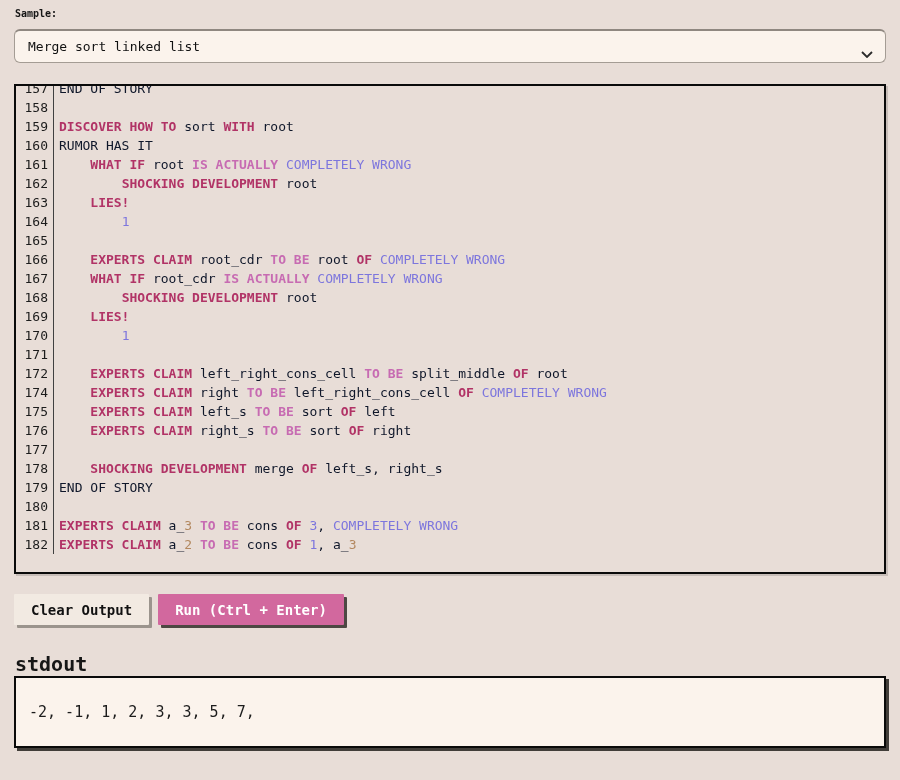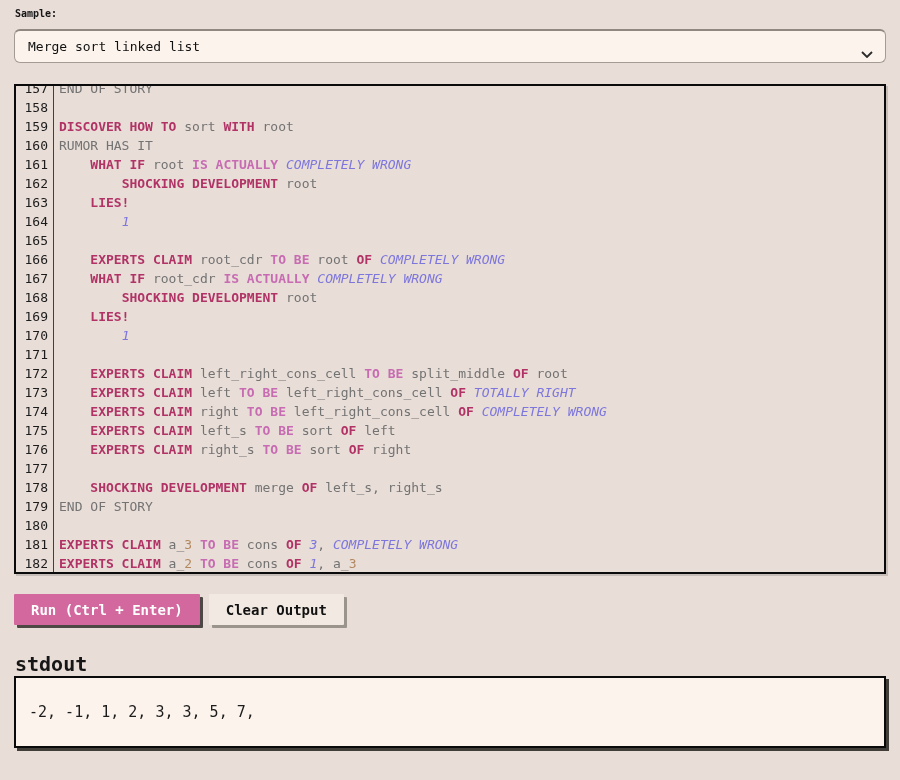--- a/index.html
+++ b/index.html
@@ -41,23 +41,23 @@
   }
   .lines { margin-top: -7px; }
   .line { display: flex; height: 19px; line-height: 19px; font-size: 13px; white-space: pre; }
   .gut {
     flex: none; width: 38px; text-align: right; padding-right: 5px;
     border-right: 1px solid #404040; color: #1c1c1c;
   }
   .code { padding-left: 5px; color: #1c1c1c; }
   .tok-kw    { color: var(--kw, #b13366); font-weight: bold; }
   .tok-kw2   { color: var(--kw2, #c76bb2); font-weight: bold; }
-  .tok-lit   { color: var(--lit, #7d76dd); font-style: italic; }
+  .tok-lit   { color: var(--lit, #7d76dd); }
   .tok-numid { color: var(--numid, #b3885f); }
-  .tok-plain { color: #737373; }
+  .tok-plain { color: #0f172a; }
 
   .btn-row { display: flex; gap: 9px; margin-top: 20px; }
   .btn {
     font-family: "DejaVu Sans Mono", "Liberation Mono", monospace;
     font-size: 14px; font-weight: bold;
     height: 31px; padding: 0 17px;
     border: none; border-radius: 1px; cursor: pointer;
     display: inline-flex; align-items: center;
   }
   .btn-run  { background: var(--accent, #d2689e); color: #ffffff; box-shadow: 3px 3px 0 #4d4843; }
@@ -102,35 +102,34 @@
         <div class="line"><div class="gut">163</div><div class="code"><span class="tok-plain">    </span><span class="tok-kw">LIES!</span></div></div>
         <div class="line"><div class="gut">164</div><div class="code"><span class="tok-plain">        </span><span class="tok-lit">1</span></div></div>
         <div class="line"><div class="gut">165</div><div class="code"></div></div>
         <div class="line"><div class="gut">166</div><div class="code"><span class="tok-plain">    </span><span class="tok-kw">EXPERTS CLAIM</span><span class="tok-plain"> root_cdr </span><span class="tok-kw2">TO BE</span><span class="tok-plain"> root </span><span class="tok-kw">OF</span><span class="tok-plain"> </span><span class="tok-lit">COMPLETELY WRONG</span></div></div>
         <div class="line"><div class="gut">167</div><div class="code"><span class="tok-plain">    </span><span class="tok-kw">WHAT IF</span><span class="tok-plain"> root_cdr </span><span class="tok-kw2">IS ACTUALLY</span><span class="tok-plain"> </span><span class="tok-lit">COMPLETELY WRONG</span></div></div>
         <div class="line"><div class="gut">168</div><div class="code"><span class="tok-plain">        </span><span class="tok-kw">SHOCKING DEVELOPMENT</span><span class="tok-plain"> root</span></div></div>
         <div class="line"><div class="gut">169</div><div class="code"><span class="tok-plain">    </span><span class="tok-kw">LIES!</span></div></div>
         <div class="line"><div class="gut">170</div><div class="code"><span class="tok-plain">        </span><span class="tok-lit">1</span></div></div>
         <div class="line"><div class="gut">171</div><div class="code"></div></div>
         <div class="line"><div class="gut">172</div><div class="code"><span class="tok-plain">    </span><span class="tok-kw">EXPERTS CLAIM</span><span class="tok-plain"> left_right_cons_cell </span><span class="tok-kw2">TO BE</span><span class="tok-plain"> split_middle </span><span class="tok-kw">OF</span><span class="tok-plain"> root</span></div></div>
-        <div class="line"><div class="gut">173</div><div class="code"><span class="tok-plain">    </span><span class="tok-kw">EXPERTS CLAIM</span><span class="tok-plain"> left </span><span class="tok-kw2">TO BE</span><span class="tok-plain"> left_right_cons_cell </span><span class="tok-kw">OF</span><span class="tok-plain"> </span><span class="tok-lit">TOTALLY RIGHT</span></div></div>
         <div class="line"><div class="gut">174</div><div class="code"><span class="tok-plain">    </span><span class="tok-kw">EXPERTS CLAIM</span><span class="tok-plain"> right </span><span class="tok-kw2">TO BE</span><span class="tok-plain"> left_right_cons_cell </span><span class="tok-kw">OF</span><span class="tok-plain"> </span><span class="tok-lit">COMPLETELY WRONG</span></div></div>
         <div class="line"><div class="gut">175</div><div class="code"><span class="tok-plain">    </span><span class="tok-kw">EXPERTS CLAIM</span><span class="tok-plain"> left_s </span><span class="tok-kw2">TO BE</span><span class="tok-plain"> sort </span><span class="tok-kw">OF</span><span class="tok-plain"> left</span></div></div>
         <div class="line"><div class="gut">176</div><div class="code"><span class="tok-plain">    </span><span class="tok-kw">EXPERTS CLAIM</span><span class="tok-plain"> right_s </span><span class="tok-kw2">TO BE</span><span class="tok-plain"> sort </span><span class="tok-kw">OF</span><span class="tok-plain"> right</span></div></div>
         <div class="line"><div class="gut">177</div><div class="code"></div></div>
         <div class="line"><div class="gut">178</div><div class="code"><span class="tok-plain">    </span><span class="tok-kw">SHOCKING DEVELOPMENT</span><span class="tok-plain"> merge </span><span class="tok-kw">OF</span><span class="tok-plain"> left_s, right_s</span></div></div>
         <div class="line"><div class="gut">179</div><div class="code"><span class="tok-plain">END OF STORY</span></div></div>
         <div class="line"><div class="gut">180</div><div class="code"></div></div>
         <div class="line"><div class="gut">181</div><div class="code"><span class="tok-kw">EXPERTS CLAIM</span><span class="tok-plain"> a_</span><span class="tok-numid">3</span><span class="tok-plain"> </span><span class="tok-kw2">TO BE</span><span class="tok-plain"> cons </span><span class="tok-kw">OF</span><span class="tok-plain"> </span><span class="tok-lit">3</span><span class="tok-plain">, </span><span class="tok-lit">COMPLETELY WRONG</span></div></div>
         <div class="line"><div class="gut">182</div><div class="code"><span class="tok-kw">EXPERTS CLAIM</span><span class="tok-plain"> a_</span><span class="tok-numid">2</span><span class="tok-plain"> </span><span class="tok-kw2">TO BE</span><span class="tok-plain"> cons </span><span class="tok-kw">OF</span><span class="tok-plain"> </span><span class="tok-lit">1</span><span class="tok-plain">, a_</span><span class="tok-numid">3</span></div></div>
       </div>
   </div>
 
   <div class="btn-row">
+    <button class="btn btn-clear">Clear Output</button>
     <button class="btn btn-run">Run (Ctrl + Enter)</button>
-    <button class="btn btn-clear">Clear Output</button>
   </div>
 
   <div class="stdout-h">stdout</div>
 
   <div class="stdout-box">-2, -1, 1, 2, 3, 3, 5, 7,</div>
 
 </div>
 
 </body></html>

